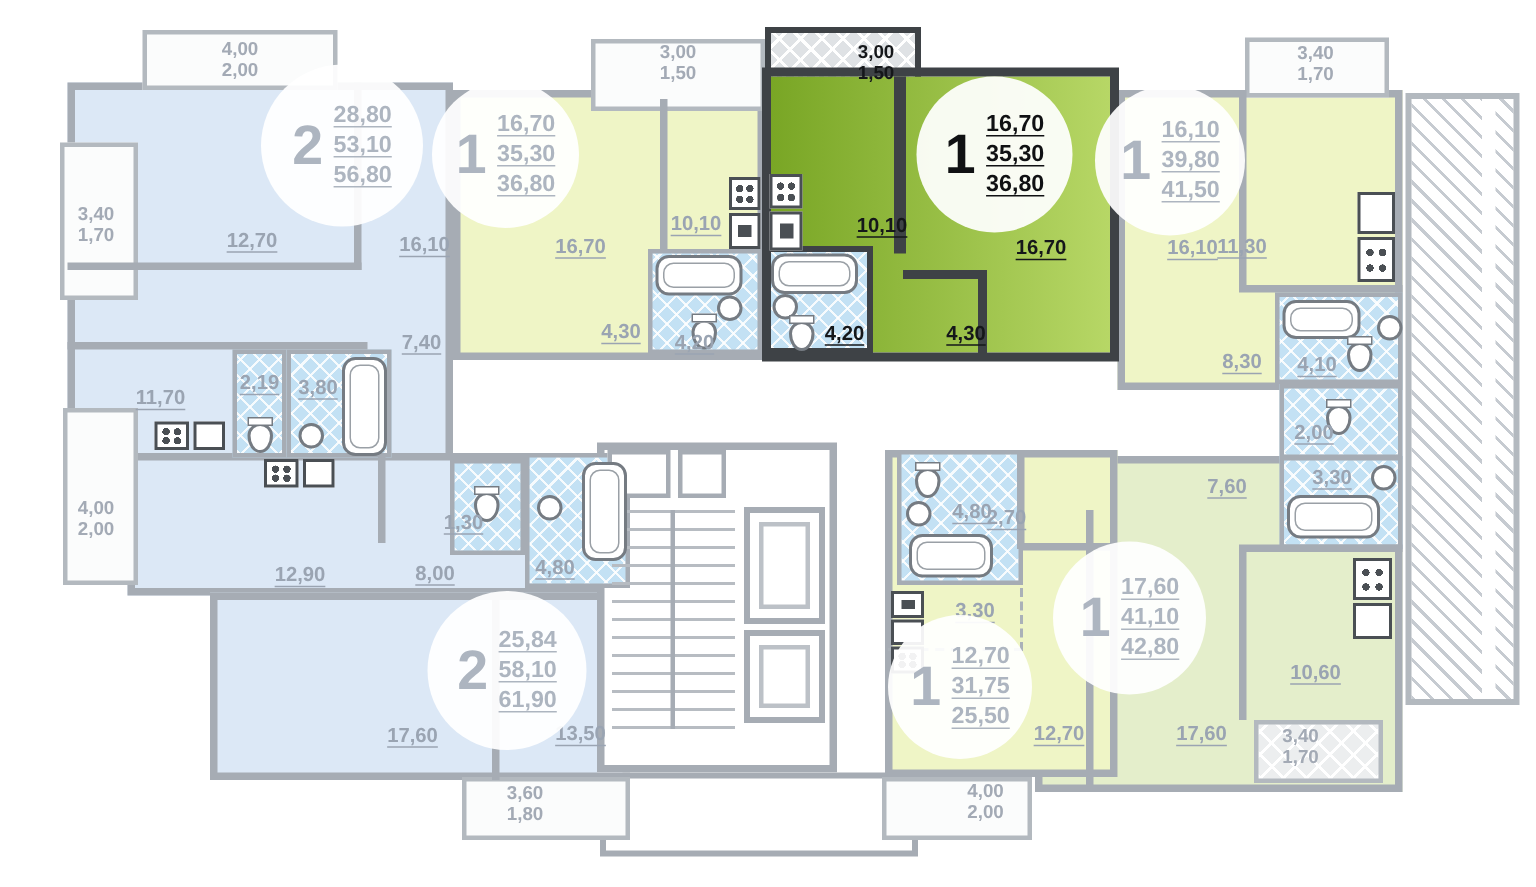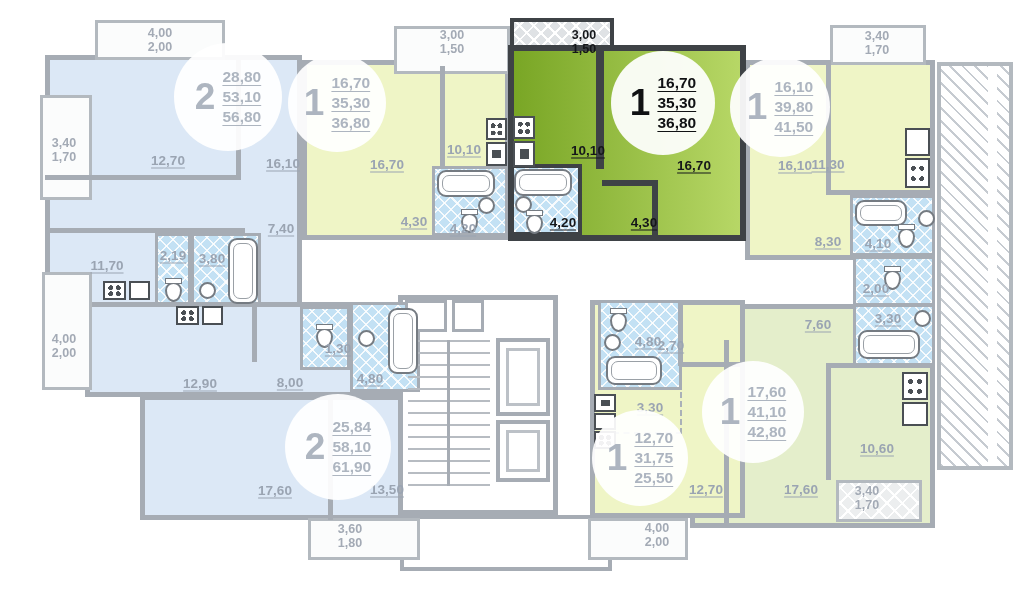--- a/index.html
+++ b/index.html
@@ -248,21 +248,21 @@
   <div class="wc" style="left:316px;top:328px;"></div>
   <div class="wet" style="left:350px;top:302px;width:70px;height:90px;"></div>
   <div class="tub" style="left:388px;top:308px;width:26px;height:62px;"></div>
   <div class="basin" style="left:358px;top:330px;"></div>
   <div class="appl burners" style="left:176px;top:306px;width:23px;height:19px;"></div>
   <div class="appl" style="left:202px;top:306px;width:21px;height:19px;"></div>
   <div class="balc" style="left:42px;top:272px;width:50px;height:118px;"></div>
   <div class="balc" style="left:308px;top:518px;width:112px;height:42px;"></div>
   <div class="lbl" style="left:200px;top:383px;">12,90</div>
   <div class="lbl" style="left:290px;top:382px;">8,00</div>
-  <div class="lbl" style="left:338px;top:348px;">1,30</div>
+  <div class="lbl" style="left:309px;top:348px;">1,30</div>
   <div class="lbl" style="left:370px;top:378px;">4,80</div>
   <div class="lbl" style="left:275px;top:490px;">17,60</div>
   <div class="lbl" style="left:387px;top:489px;">13,50</div>
   <div class="blab" style="left:64px;top:346px;">
     <div class="u">4,00</div>
     <div>2,00</div>
   </div>
   <div class="blab" style="left:350px;top:536px;">
     <div class="u">3,60</div>
     <div>1,80</div>

